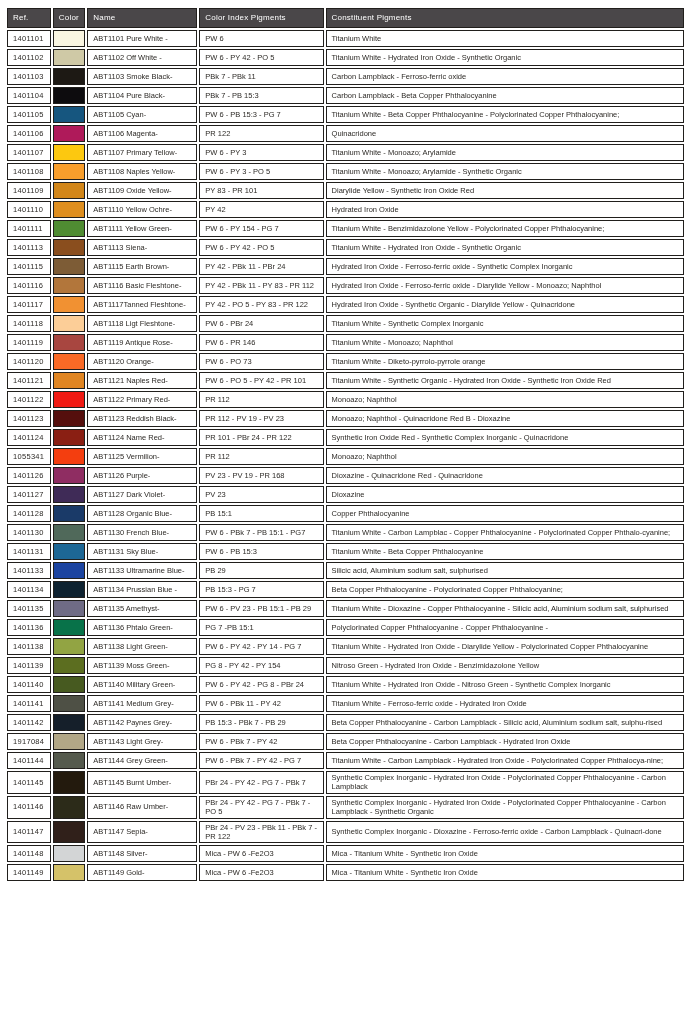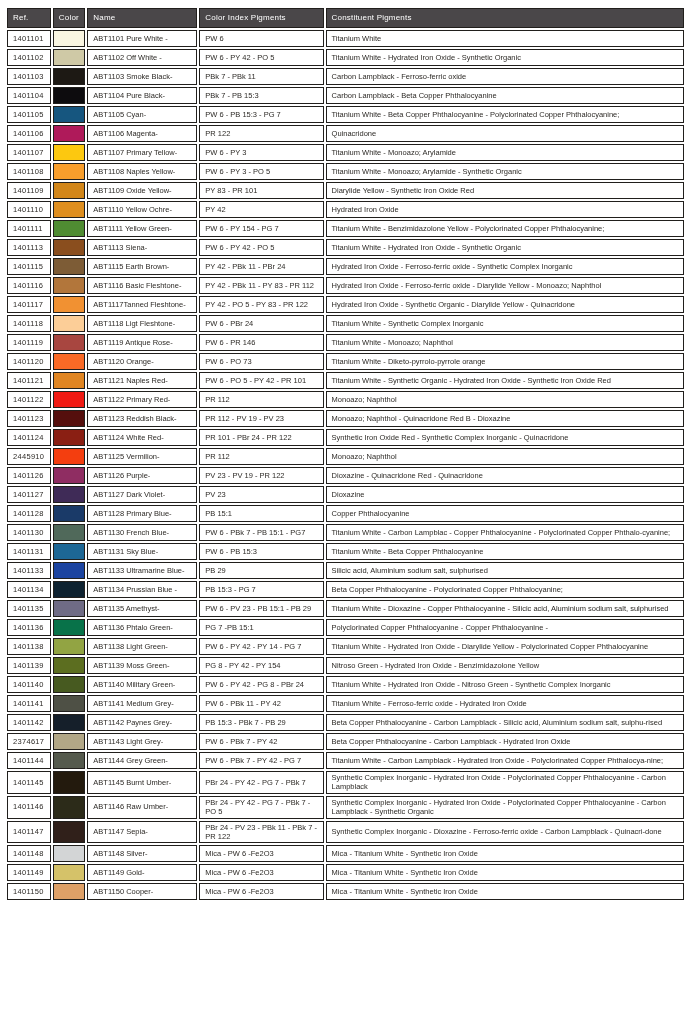--- a/index.html
+++ b/index.html
@@ -209,49 +209,49 @@
         <tr>
           <td class="ref">1401123</td>
           <td class="swatch" style="background: rgb(85, 15, 13);"></td>
           <td class="name">ABT1123 Reddish Black-</td>
           <td class="index">PR 112 - PV 19 - PV 23</td>
           <td class="const">Monoazo; Naphthol  - Quinacridone Red B - Dioxazine</td>
         </tr>
         <tr>
           <td class="ref">1401124</td>
           <td class="swatch" style="background: rgb(138, 31, 19);"></td>
-          <td class="name">ABT1124 White Red-</td>
+          <td class="name">ABT1124 Name Red-</td>
           <td class="index">PR 101 - PBr 24 - PR 122</td>
           <td class="const">Synthetic Iron Oxide Red -  Synthetic Complex Inorganic - Quinacridone</td>
         </tr>
         <tr>
-          <td class="ref">2445910</td>
+          <td class="ref">1055341</td>
           <td class="swatch" style="background: rgb(244, 62, 15);"></td>
           <td class="name">ABT1125 Vermilion-</td>
           <td class="index">PR 112</td>
           <td class="const">Monoazo; Naphthol</td>
         </tr>
         <tr>
           <td class="ref">1401126</td>
           <td class="swatch" style="background: rgb(143, 45, 98);"></td>
           <td class="name">ABT1126 Purple-</td>
-          <td class="index">PV 23 - PV 19 - PR 122</td>
+          <td class="index">PV 23 - PV 19 - PR 168</td>
           <td class="const">Dioxazine -  Quinacridone Red - Quinacridone</td>
         </tr>
         <tr>
           <td class="ref">1401127</td>
           <td class="swatch" style="background: rgb(63, 43, 87);"></td>
           <td class="name">ABT1127 Dark Violet-</td>
           <td class="index">PV 23</td>
           <td class="const">Dioxazine</td>
         </tr>
         <tr>
           <td class="ref">1401128</td>
           <td class="swatch" style="background: rgb(26, 58, 104);"></td>
-          <td class="name">ABT1128 Primary Blue-</td>
+          <td class="name">ABT1128 Organic Blue-</td>
           <td class="index">PB 15:1</td>
           <td class="const">Copper Phthalocyanine</td>
         </tr>
         <tr>
           <td class="ref">1401130</td>
           <td class="swatch" style="background: rgb(80, 105, 90);"></td>
           <td class="name">ABT1130 French Blue-</td>
           <td class="index">PW 6 - PBk 7 - PB 15:1 - PG7</td>
           <td class="const">Titanium White -  Carbon Lampblac - Copper Phthalocyanine -  Polyclorinated Copper Phthalo-cyanine;</td>
         </tr>
@@ -319,21 +319,21 @@
           <td class="const">Titanium White - Ferroso-ferric oxide - Hydrated Iron Oxide</td>
         </tr>
         <tr>
           <td class="ref">1401142</td>
           <td class="swatch" style="background: rgb(21, 31, 42);"></td>
           <td class="name">ABT1142 Paynes Grey-</td>
           <td class="index">PB 15:3 - PBk 7 - PB 29</td>
           <td class="const">Beta Copper Phthalocyanine  - Carbon Lampblack - Silicic acid, Aluminium sodium salt, sulphu-rised</td>
         </tr>
         <tr>
-          <td class="ref">2374617</td>
+          <td class="ref">1917084</td>
           <td class="swatch" style="background: rgb(178, 167, 134);"></td>
           <td class="name">ABT1143 Light Grey-</td>
           <td class="index">PW 6 - PBk 7 - PY 42</td>
           <td class="const">Beta Copper Phthalocyanine  - Carbon Lampblack - Hydrated Iron Oxide</td>
         </tr>
         <tr>
           <td class="ref">1401144</td>
           <td class="swatch" style="background: rgb(85, 90, 77);"></td>
           <td class="name">ABT1144 Grey Green-</td>
           <td class="index">PW 6 - PBk 7 - PY 42 - PG 7</td>
@@ -367,22 +367,15 @@
           <td class="index">Mica - PW 6 -Fe2O3</td>
           <td class="const">Mica - Titanium White - Synthetic Iron Oxide</td>
         </tr>
         <tr>
           <td class="ref">1401149</td>
           <td class="swatch" style="background: rgb(213, 194, 105);"></td>
           <td class="name">ABT1149 Gold-</td>
           <td class="index">Mica - PW 6 -Fe2O3</td>
           <td class="const">Mica - Titanium White - Synthetic Iron Oxide</td>
         </tr>
-        <tr>
-          <td class="ref">1401150</td>
-          <td class="swatch" style="background: rgb(222, 160, 103);"></td>
-          <td class="name">ABT1150 Cooper-</td>
-          <td class="index">Mica - PW 6 -Fe2O3</td>
-          <td class="const">Mica - Titanium White - Synthetic Iron Oxide</td>
-        </tr>
       </tbody>
   </table>
 </div>
 
 </body></html>

